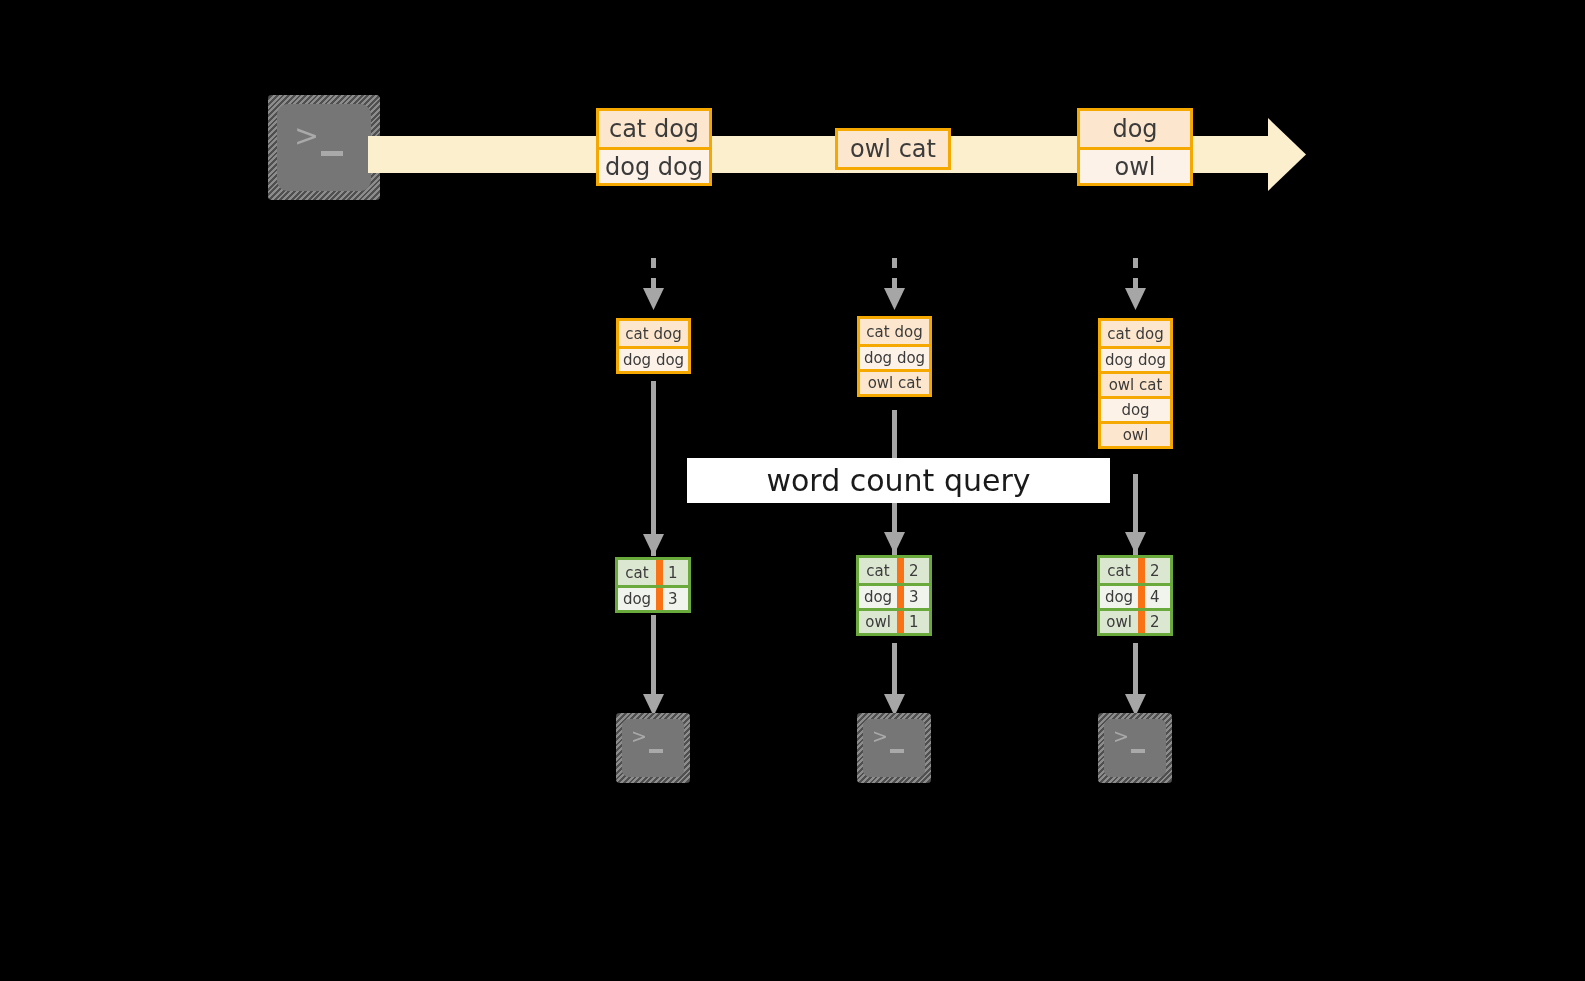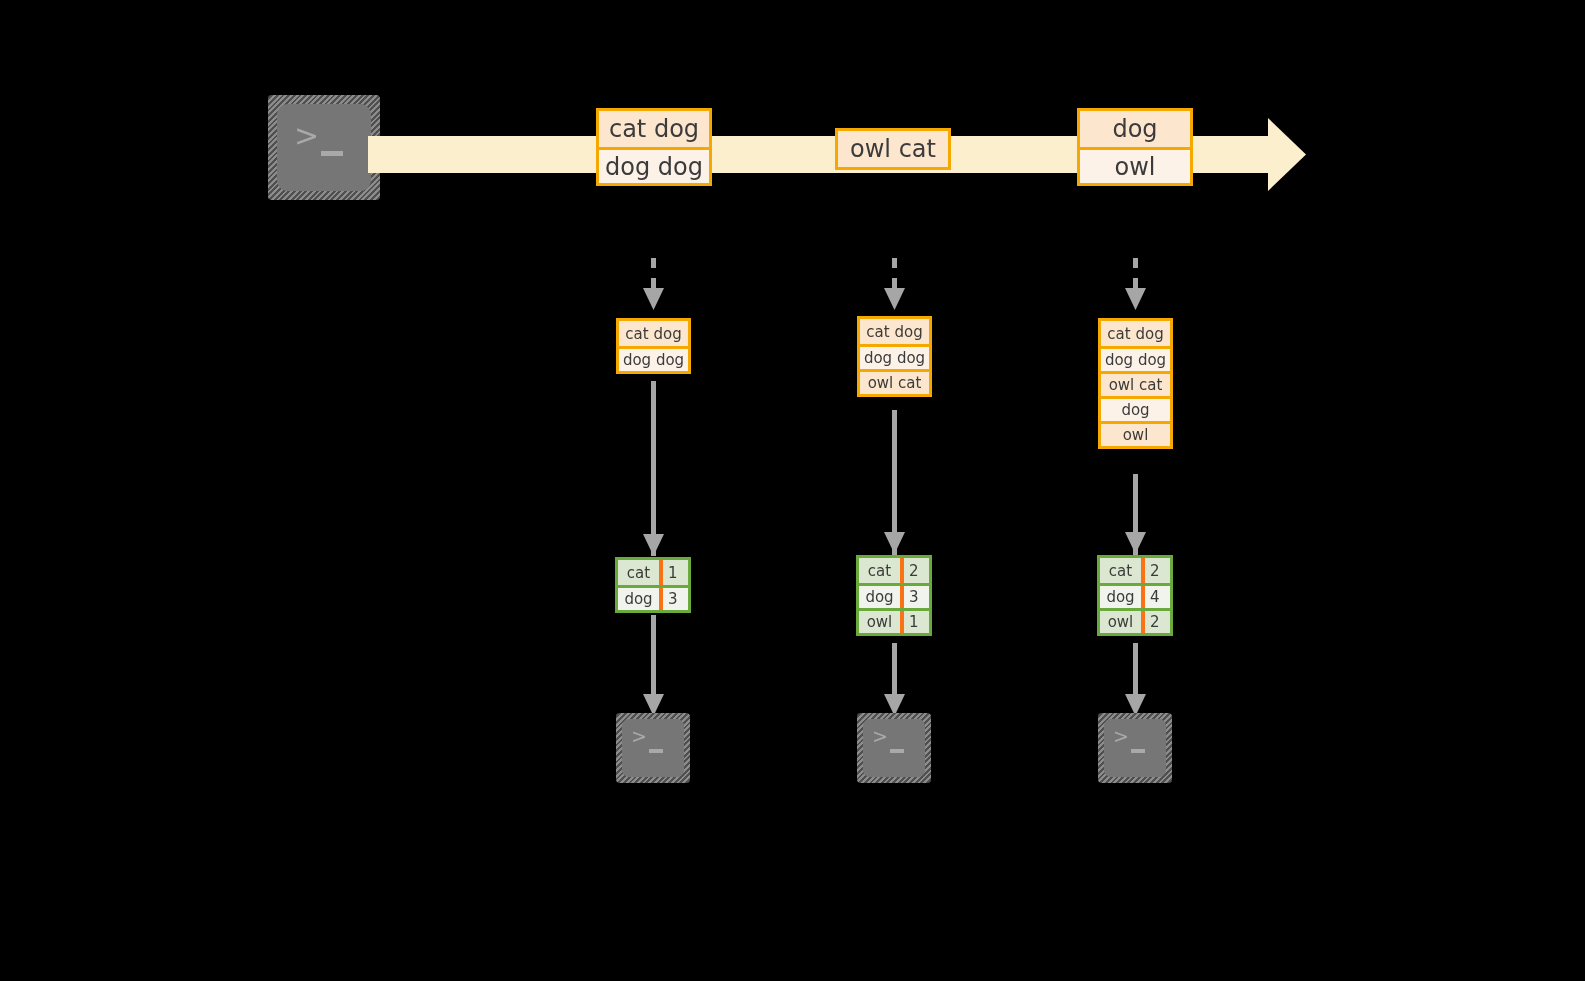--- a/index.html
+++ b/index.html
@@ -143,21 +143,21 @@
   .res-row + .res-row { border-top: 3px solid #6AAA3C; }
   .res-row .word {
     width: 47px;
     box-sizing: border-box;
     display: flex;
     align-items: center;
     justify-content: center;
     font-size: 15px;
     color: #3b3b3b;
     background: #DCE7D2;
-    border-right: 4px solid #f97316;
+    border-right: 7px solid #f97316;
   }
   .res-row .count {
     width: 26px;
     box-sizing: border-box;
     display: flex;
     align-items: center;
     padding-left: 5px;
     font-size: 15px;
     color: #3b3b3b;
     background: #DCE7D2;
@@ -333,14 +333,15 @@
   <div class="conn" style="left:1133px; top:643px; height:67px;"></div>
   <div class="arrowhead" style="left:1125px; top:694px;"></div>
 
   <div class="terminal small t3">
     <div class="screen">
       <span class="prompt-chevron">&gt;</span>
       <span class="prompt-cursor"></span>
     </div>
   </div>
 
+  <div class="query-banner">word count query</div>
 
 </div>
 
 </body></html>

